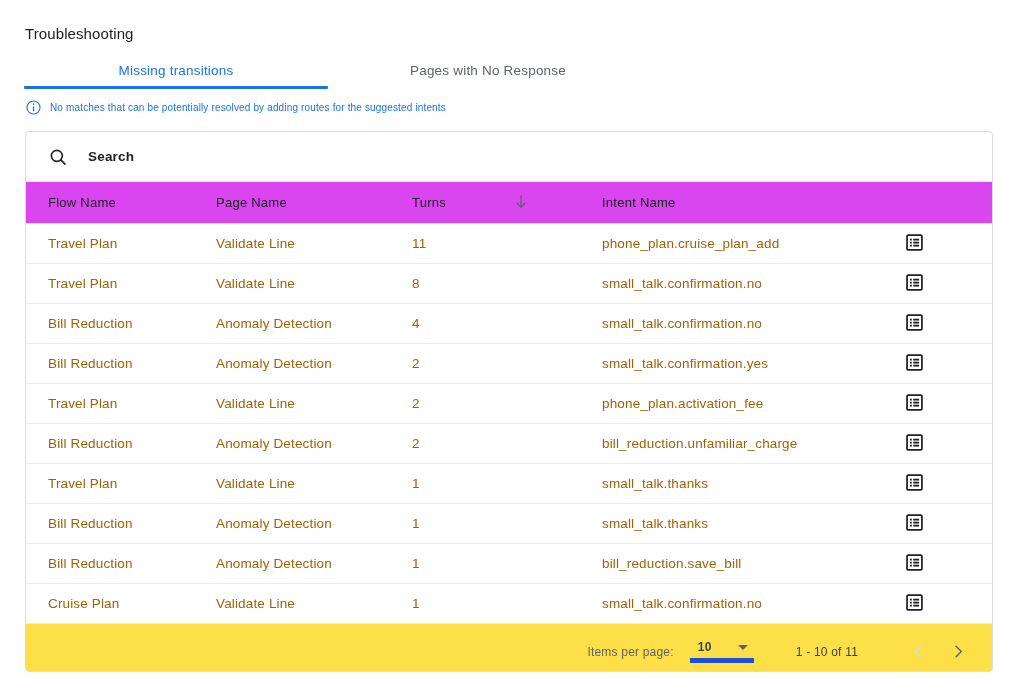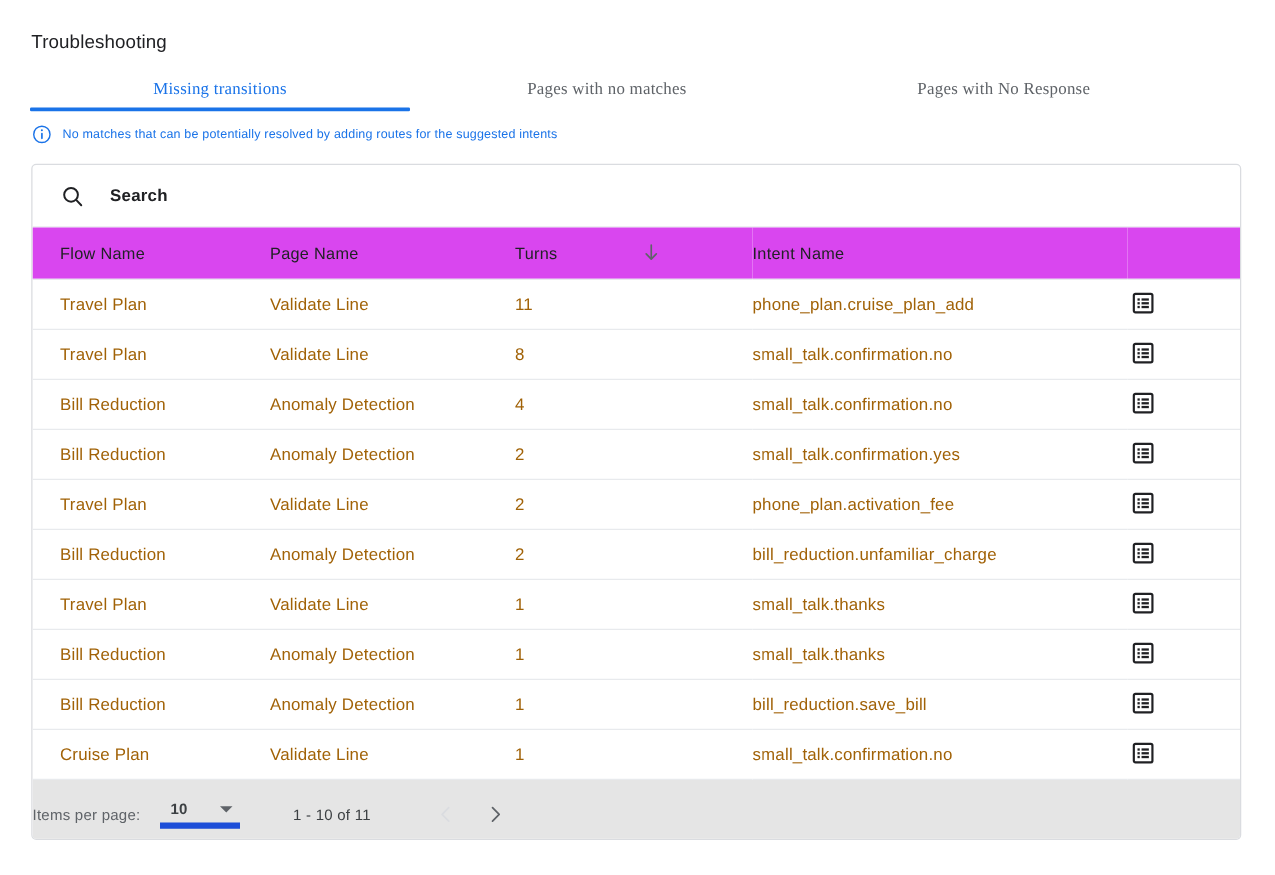--- a/index.html
+++ b/index.html
@@ -47,21 +47,20 @@
     display: flex;
     align-items: center;
     justify-content: center;
     font-size: 13.5px;
     letter-spacing: .2px;
     color: #5f6368;
     cursor: pointer;
     position: relative;
     height: 33px;
     user-select: none;
-    font-family: Liberation Serif, serif;
   }
   .tab.t0 { width: 304px; }
   .tab.t1 { width: 315px; }
   .tab.t2 { width: 320px; }
   .tab.active { color: #1a73e8; }
   .tab-underline {
     position: absolute;
     left: 24px;
     top: 86px;
     width: 304px;
@@ -201,26 +200,27 @@
     cursor: pointer;
     color: #202124;
   }
   .row-icon-btn svg { width: 19px; height: 19px; display: block; }
 
   
   .paginator {
     height: 56px;
     display: flex;
     align-items: center;
+    justify-content: flex-end;
     padding-right: 14px;
     gap: 0;
     font-size: 12px;
     color: #5f6368;
     letter-spacing: .2px;
-    background: #e5e5e5;
+    background: #fde047;
   }
   .pg-label {
     font-size: 12px;
     color: #5f6368;
     letter-spacing: .2px;
   }
   .pg-select {
     margin-left: 16px;
     display: flex;
     align-items: center;
@@ -267,23 +267,20 @@
 </head>
 <body>
 
 <div class="page">
 
   <div class="page-title">Troubleshooting</div>
 
   <div class="tabs">
     <div class="tab t0 active">
       <span>Missing transitions</span>
-    </div>
-    <div class="tab t1">
-      <span>Pages with no matches</span>
     </div>
     <div class="tab t2">
       <span>Pages with No Response</span>
     </div>
   </div>
   <div class="tab-underline"></div>
 
   <div class="info-banner">
     <svg class="info-icon" viewBox="0 0 24 24" fill="none" aria-hidden="true">
       <circle cx="12" cy="12" r="9.2" stroke="#1a73e8" stroke-width="1.6"></circle>

